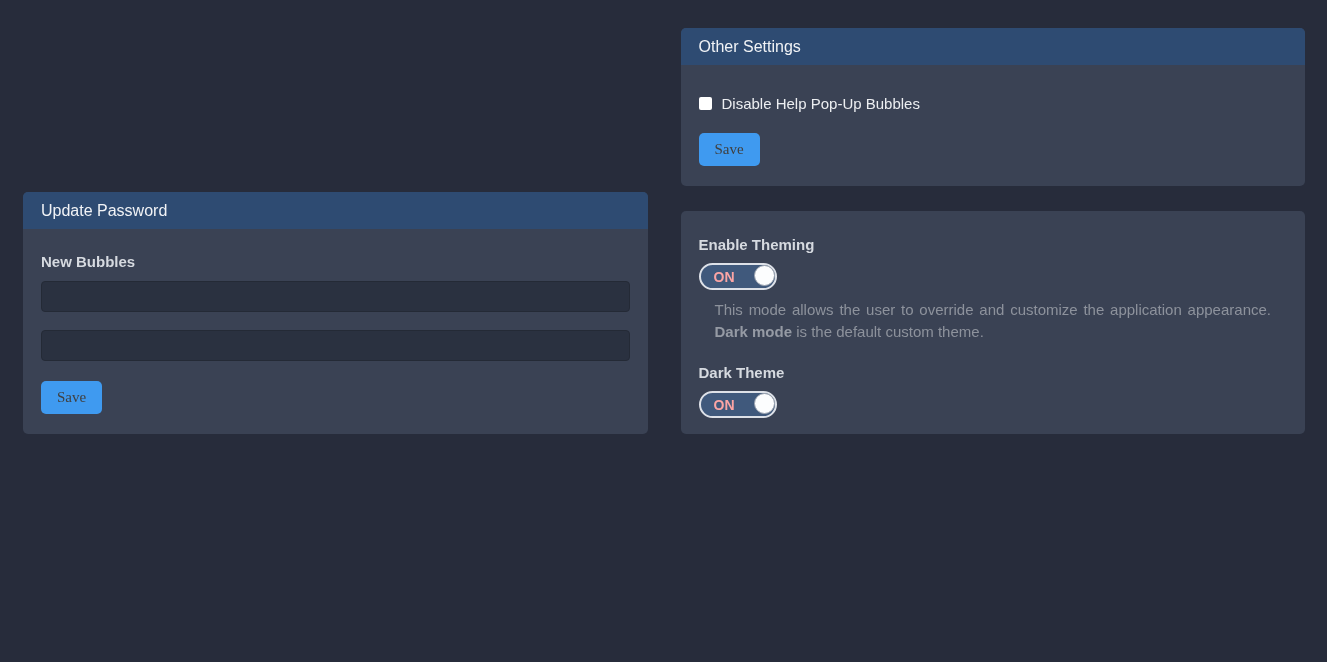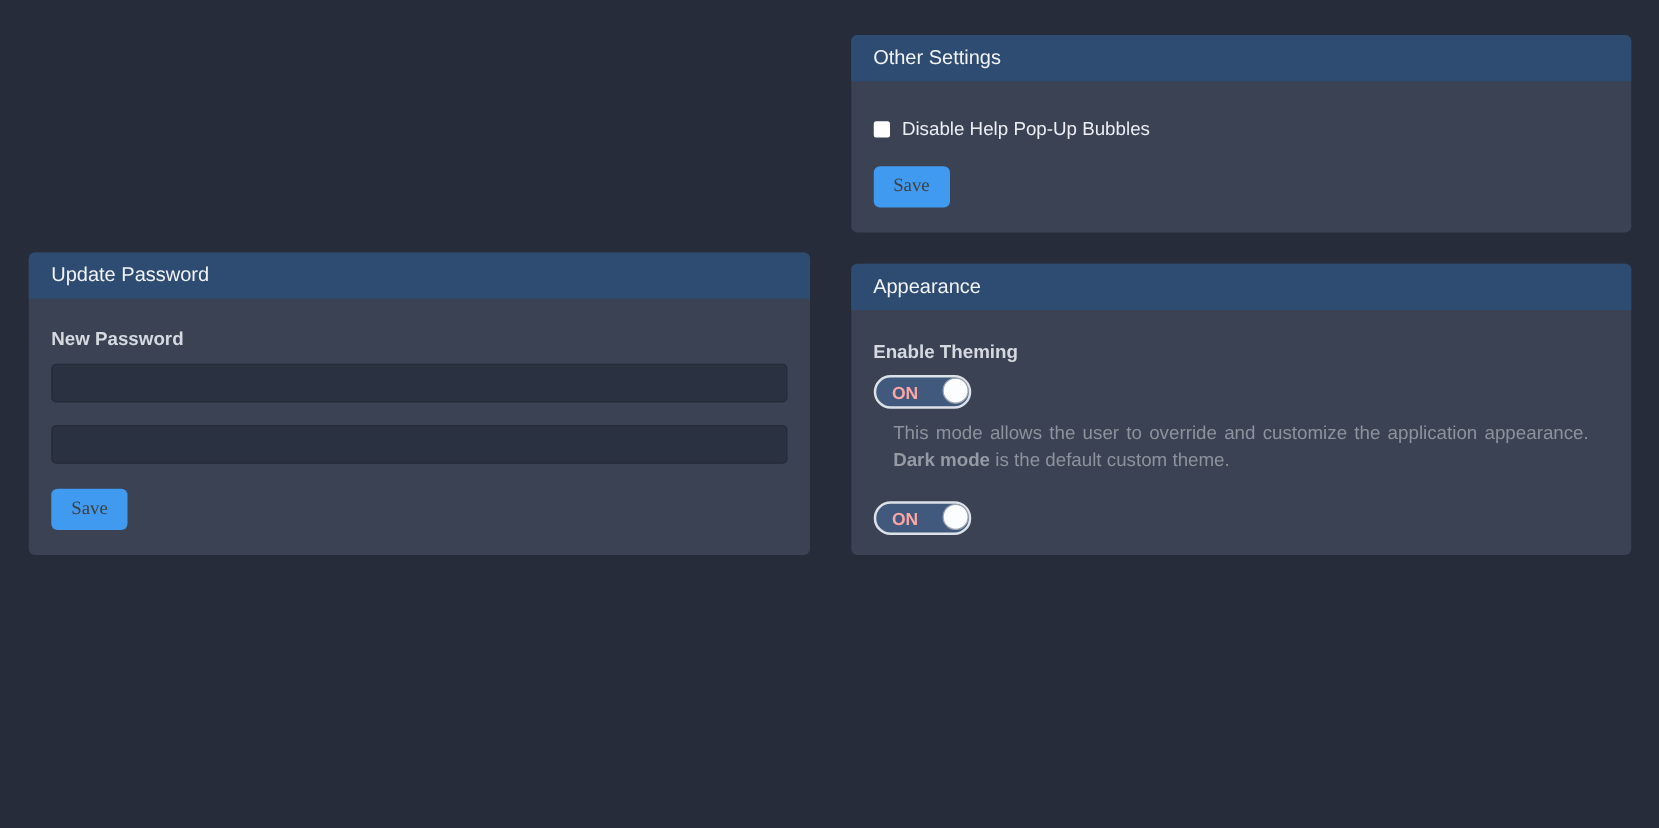--- a/index.html
+++ b/index.html
@@ -152,21 +152,21 @@
 
 
   <div class="columns">
 
     <div class="col">
       <section class="panel">
         <header class="panel-header">
           <span>Update Password</span>
         </header>
         <div class="panel-body">
-          <label class="field-label">New Password</label>
+          <label class="field-label">New Bubbles</label>
           <input class="text-field" type="password" value="" style="">
           <input class="text-field" type="password" value="" style="">
           <button class="btn-primary">Save</button>
         </div>
       </section>
     </div>
 
     <div class="col">
 
       <section class="panel">
@@ -176,35 +176,33 @@
         <div class="panel-body">
           <div class="checkbox-row">
             <span class="checkbox-box"></span>
             <span class="checkbox-label">Disable Help Pop-Up Bubbles</span>
           </div>
           <button class="btn-primary">Save</button>
         </div>
       </section>
 
       <section class="panel appearance">
-        <header class="panel-header">
-          <span>Appearance</span>
-        </header>
         <div class="panel-body">
 
           <div class="setting">
             <div class="setting-label">Enable Theming</div>
             <div class="toggle">
               <span class="toggle-text">ON</span>
               <span class="toggle-knob"></span>
             </div>
             <p class="desc"><span>This mode allows the user to override and customize the application appearance. </span><strong>Dark mode</strong><span> is the default custom theme.</span></p>
           </div>
 
           <div class="setting">
+            <div class="setting-label">Dark Theme</div>
             <div class="toggle">
               <span class="toggle-text">ON</span>
               <span class="toggle-knob"></span>
             </div>
           </div>
 
         </div>
       </section>
 
     </div>

